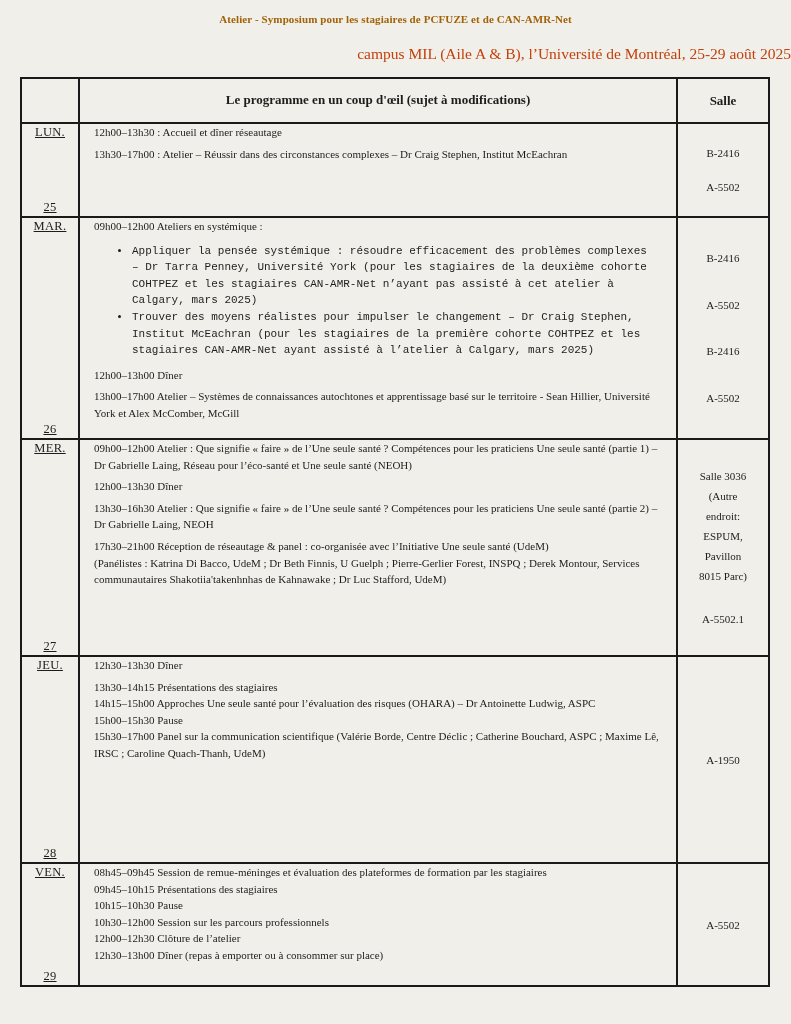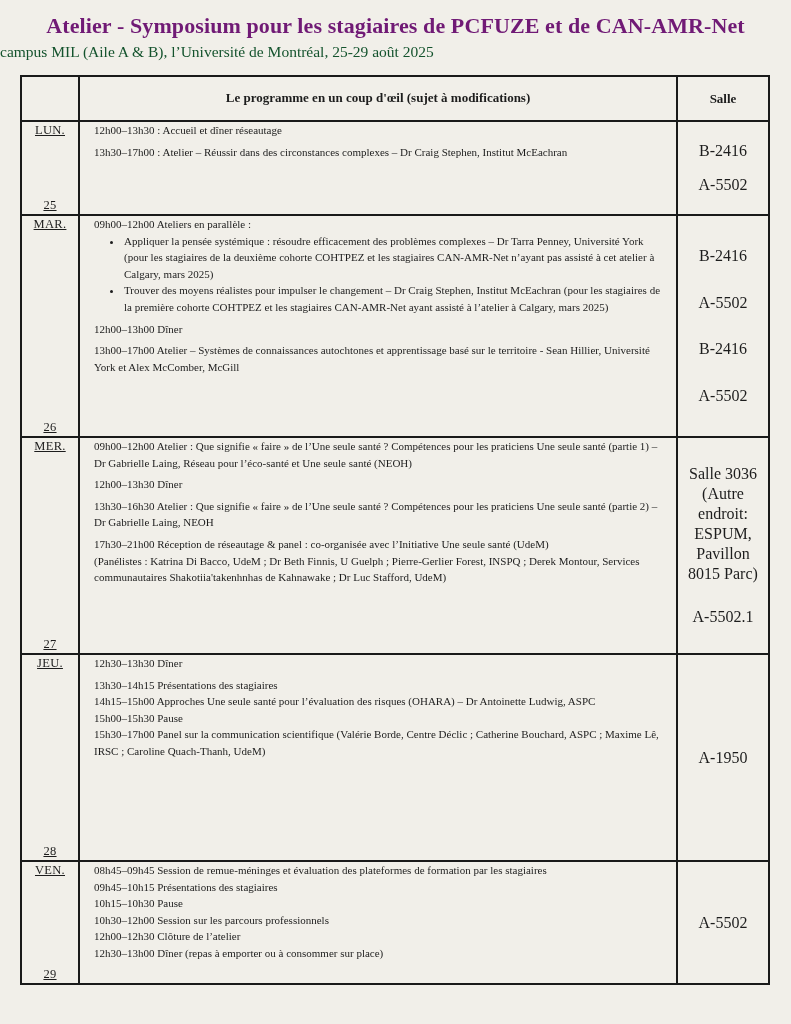--- a/index.html
+++ b/index.html
@@ -5,25 +5,25 @@
   html,body{margin:0;padding:0;}
   body{
     width:791px;height:1024px;
     background:#f1efe9;
     color:#1d1d1d;
     font-family:"Liberation Serif", serif;
     -webkit-font-smoothing:antialiased;
   }
   .page{padding-top:13px;}
   .title{
-    text-align:center;font-weight:bold;font-size:22px;
-    color:#701a75;letter-spacing:.1px;
+    text-align:center;font-weight:bold;font-size:11px;
+    color:#a16207;letter-spacing:.1px;
   }
   .subtitle{
-    text-align:left;font-size:15.5px;color:#14532d;margin-top:4px;
+    text-align:right;font-size:15.5px;color:#c2410c;margin-top:20px;
   }
   .tbl{
     margin:14px 21px 0 20px;
     border:2.5px solid #1a1a1a;
     background:#f1efe9;
   }
   .row{
     display:grid;
     grid-template-columns:58px 1fr 90px;
     border-bottom:2px solid #1a1a1a;
@@ -41,32 +41,32 @@
     display:flex;flex-direction:column;justify-content:space-between;align-items:center;
     font-size:12.5px;line-height:17px;letter-spacing:.3px;text-decoration:underline;
   }
   .prog-cell{
     border-right:2px solid #1a1a1a;
     padding:0 14px 10px 14px;
     font-size:11px;line-height:16.6px;
   }
   .room-cell{
     display:flex;flex-direction:column;justify-content:space-evenly;align-items:center;
-    text-align:center;font-size:16px;line-height:20px;
+    text-align:center;font-size:11px;line-height:20px;
     padding:4px 3px;
   }
   .room{white-space:pre-line;}
   .header-row .prog-cell{
     display:flex;align-items:center;justify-content:center;
     font-weight:bold;font-size:13px;text-align:center;padding:4px 1px;
   }
   .header-row .room-cell{font-weight:bold;font-size:13px;justify-content:center;}
   .group{margin-top:5px;}
   .group:first-child{margin-top:0;}
-  ul.bullets{margin:0;padding:0 0 0 29px;list-style:disc;}
+  ul.bullets{margin:8px;padding:0 0 0 29px;list-style:disc;font-family:Liberation Mono, monospace;}
   ul.bullets li{padding-left:1px;}
 </style>
 </head>
 <body>
 
 <div class="page">
   <div class="title">Atelier - Symposium pour les stagiaires de PCFUZE et de CAN-AMR-Net</div>
   <div class="subtitle">campus MIL (Aile A &amp; B), l’Université de Montréal, 25-29 août 2025</div>
 
   <div class="tbl">
@@ -94,21 +94,21 @@
             <div class="room">A-5502</div>
           </div>
         </div>
         <div class="row">
           <div class="cell day-cell">
             <div>MAR.</div>
             <div>26</div>
           </div>
           <div class="cell prog-cell">
             <div class="group">
-              <div class="line">09h00–12h00 Ateliers en parallèle :</div>
+              <div class="line">09h00–12h00 Ateliers en systémique :</div>
               <ul class="bullets">
                 <li>Appliquer la pensée systémique : résoudre efficacement des problèmes complexes – Dr Tarra Penney, Université York (pour les stagiaires de la deuxième cohorte COHTPEZ et les stagiaires CAN-AMR-Net n’ayant pas assisté à cet atelier à Calgary, mars 2025)</li>
                 <li>Trouver des moyens réalistes pour impulser le changement – Dr Craig Stephen, Institut McEachran (pour les stagiaires de la première cohorte COHTPEZ et les stagiaires CAN-AMR-Net ayant assisté à l’atelier à Calgary, mars 2025)</li>
               </ul>
             </div>
             <div class="group">
               <div class="line">12h00–13h00 Dîner</div>
             </div>
             <div class="group">
               <div class="line">13h00–17h00 Atelier – Systèmes de connaissances autochtones et apprentissage basé sur le territoire - Sean Hillier, Université York et Alex McComber, McGill</div>

